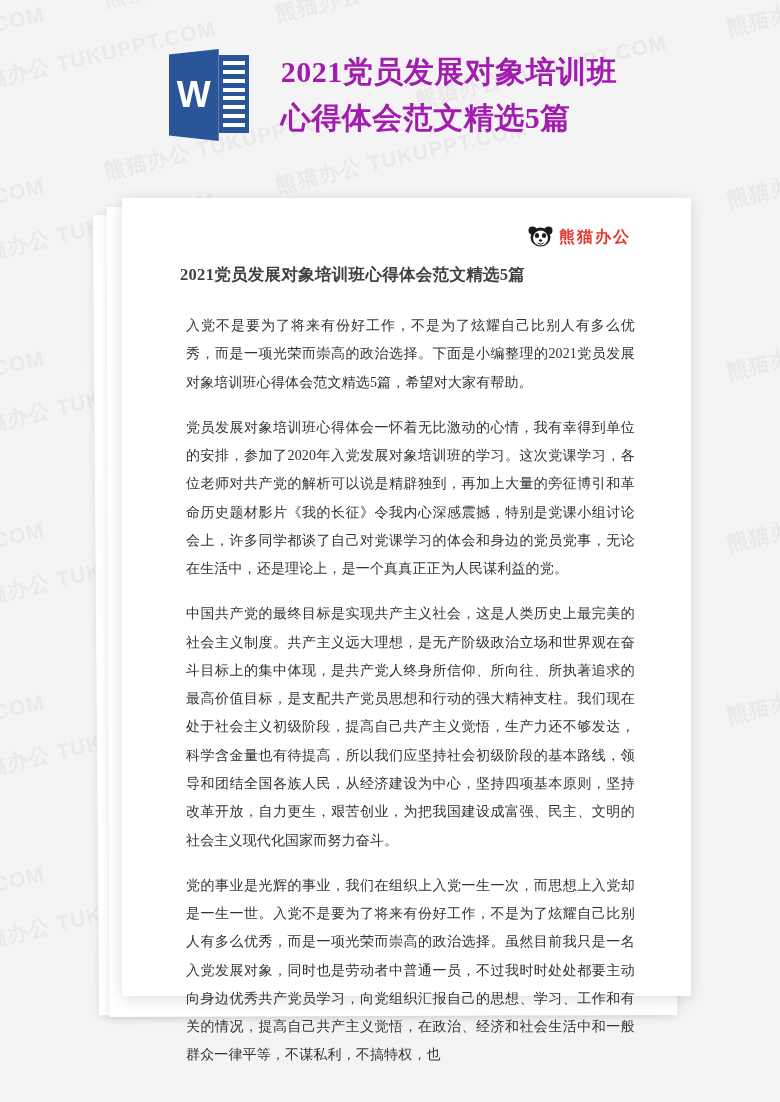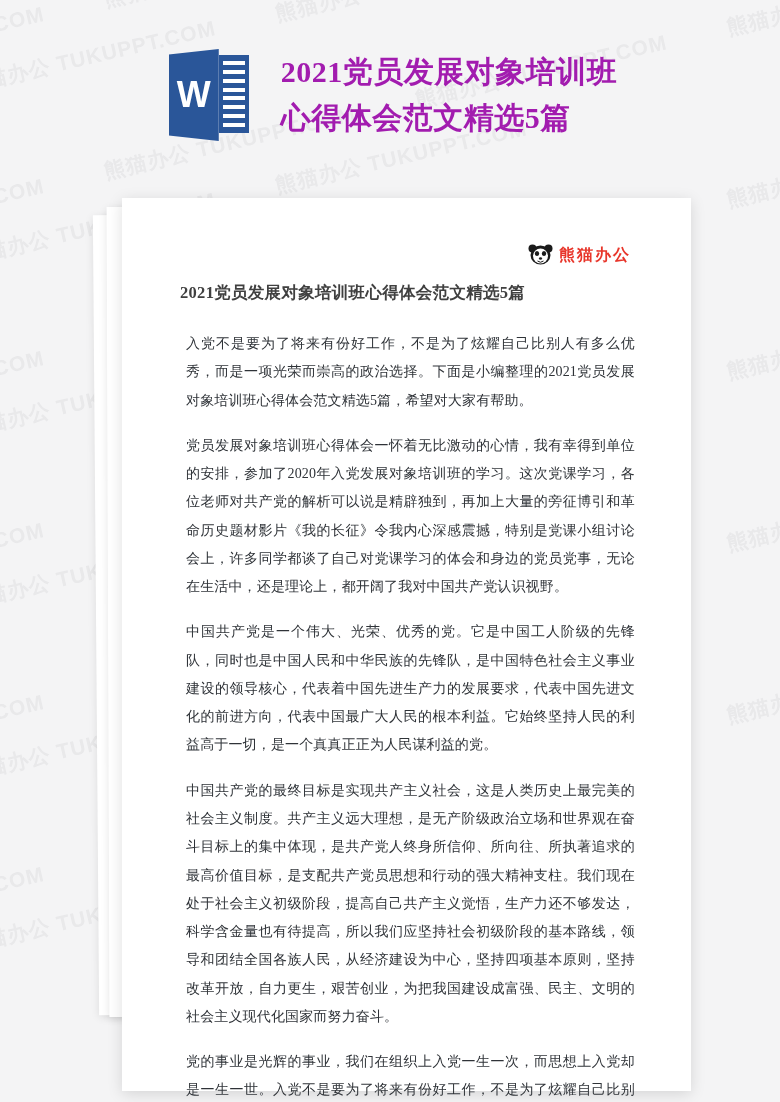--- a/index.html
+++ b/index.html
@@ -111,24 +111,24 @@
     transform: rotate(-0.45deg);
   }
   .sheet-back1 {
     left: 108px; top: 206px;
     width: 568px; height: 810px;
     box-shadow: 0 2px 9px rgba(0,0,0,0.11);
     transform: rotate(-0.2deg);
   }
   .sheet-front {
     left: 122px; top: 198px;
-    width: 569px; height: 893px;
+    width: 569px; height: 798px;
     z-index: 2;
     box-shadow: 0 3px 14px rgba(0,0,0,0.13);
-    padding: 44px 52px 0 58px;
+    padding: 26px 52px 0 58px;
   }
 
   
   .brand-row {
     display: flex;
     align-items: center;
     justify-content: flex-end;
     gap: 6px;
     height: 26px;
     margin-bottom: 14px;
@@ -230,19 +230,18 @@
         <path d="M19 36 q6 5 12 0" stroke="#1b1b1b" stroke-width="2" fill="none"></path>
       </svg>
     </div>
     <div class="brand-text">熊猫办公</div>
   </div>
 
   <div class="doc-title">2021党员发展对象培训班心得体会范文精选5篇</div>
 
   <div class="doc-body">
     <p class="doc-p">入党不是要为了将来有份好工作，不是为了炫耀自己比别人有多么优秀，而是一项光荣而崇高的政治选择。下面是小编整理的2021党员发展对象培训班心得体会范文精选5篇，希望对大家有帮助。</p>
-    <p class="doc-p">党员发展对象培训班心得体会一怀着无比激动的心情，我有幸得到单位的安排，参加了2020年入党发展对象培训班的学习。这次党课学习，各位老师对共产党的解析可以说是精辟独到，再加上大量的旁征博引和革命历史题材影片《我的长征》令我内心深感震撼，特别是党课小组讨论会上，许多同学都谈了自己对党课学习的体会和身边的党员党事，无论在生活中，还是理论上，都开阔了我对中国共产党认识视野。</p>
-    <p class="doc-p">中国共产党是一个伟大、光荣、优秀的党。它是中国工人阶级的先锋队，同时也是中国人民和中华民族的先锋队，是中国特色社会主义事业建设的领导核心，代表着中国先进生产力的发展要求，代表中国先进文化的前进方向，代表中国最广大人民的根本利益。它始终坚持人民的利益高于一切，是一个真真正正为人民谋利益的党。</p>
+    <p class="doc-p">党员发展对象培训班心得体会一怀着无比激动的心情，我有幸得到单位的安排，参加了2020年入党发展对象培训班的学习。这次党课学习，各位老师对共产党的解析可以说是精辟独到，再加上大量的旁征博引和革命历史题材影片《我的长征》令我内心深感震撼，特别是党课小组讨论会上，许多同学都谈了自己对党课学习的体会和身边的党员党事，无论在生活中，还是理论上，是一个真真正正为人民谋利益的党。</p>
     <p class="doc-p">中国共产党的最终目标是实现共产主义社会，这是人类历史上最完美的社会主义制度。共产主义远大理想，是无产阶级政治立场和世界观在奋斗目标上的集中体现，是共产党人终身所信仰、所向往、所执著追求的最高价值目标，是支配共产党员思想和行动的强大精神支柱。我们现在处于社会主义初级阶段，提高自己共产主义觉悟，生产力还不够发达，科学含金量也有待提高，所以我们应坚持社会初级阶段的基本路线，领导和团结全国各族人民，从经济建设为中心，坚持四项基本原则，坚持改革开放，自力更生，艰苦创业，为把我国建设成富强、民主、文明的社会主义现代化国家而努力奋斗。</p>
     <p class="doc-p">党的事业是光辉的事业，我们在组织上入党一生一次，而思想上入党却是一生一世。入党不是要为了将来有份好工作，不是为了炫耀自己比别人有多么优秀，而是一项光荣而崇高的政治选择。虽然目前我只是一名入党发展对象，同时也是劳动者中普通一员，不过我时时处处都要主动向身边优秀共产党员学习，向党组织汇报自己的思想、学习、工作和有关的情况，提高自己共产主义觉悟，在政治、经济和社会生活中和一般群众一律平等，不谋私利，不搞特权，也</p>
   </div>
 
 </div>
 
 </body></html>

